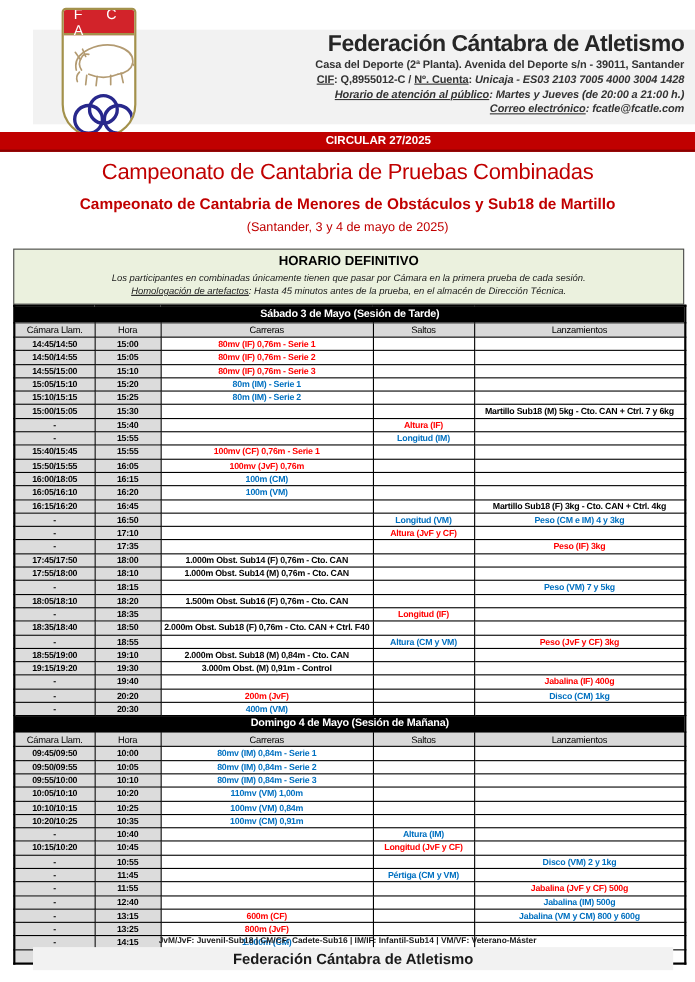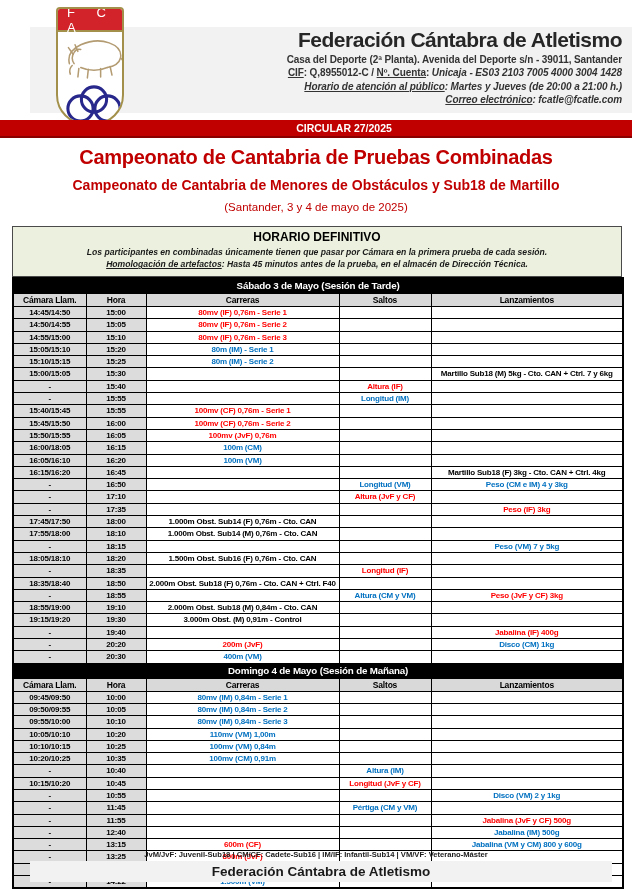--- a/index.html
+++ b/index.html
@@ -19,38 +19,38 @@
   .org-name{font-size:21px;font-weight:bold;color:#262626;letter-spacing:-0.5px;line-height:1.1;}
   .hdr-line{font-size:10px;font-weight:bold;color:#333;margin-top:2.5px;letter-spacing:-0.1px;}
   .hdr-line .u{text-decoration:underline;}
   .hdr-line .i{font-style:italic;}
   
   .circular{position:absolute;left:0;top:120px;width:632px;height:16px;background:var(--accent,#c00000);
     border-bottom:2px solid #8a0000;color:#fff;font-weight:bold;font-size:10.5px;
     display:flex;align-items:center;justify-content:center;z-index:4;padding-left:28px;}
   
   .title-main{position:absolute;top:146px;left:0;width:632px;text-align:center;
-    color:var(--accent,#c00000);font-size:20px;font-weight:bold;letter-spacing:-0.3px;}
+    color:var(--accent,#c00000);font-size:20px;font-weight:normal;letter-spacing:-0.3px;}
   .title-sub{position:absolute;top:177px;left:0;width:632px;text-align:center;
     color:var(--accent,#c00000);font-size:14px;font-weight:bold;}
   .title-date{position:absolute;top:201px;left:0;width:632px;text-align:center;
     color:var(--accent,#c00000);font-size:11.5px;}
   
   .notice{position:absolute;top:226px;left:12px;width:610px;height:51px;background:#ebf1de;
     border:1px solid #4a4a4a;box-sizing:border-box;text-align:center;}
   .notice-title{font-size:12px;font-weight:bold;margin-top:3px;}
-  .notice-line{font-size:8.6px;font-style:italic;font-weight:bold;color:#1a1a1a;margin-top:2.5px;}
+  .notice-line{font-size:8.6px;font-style:italic;font-weight:normal;color:#1a1a1a;margin-top:2.5px;}
   .notice-line .u{text-decoration:underline;}
   
   table.schedule{position:absolute;top:277px;left:12px;width:610px;border-collapse:collapse;
     table-layout:fixed;border:2px solid #000;}
   table.schedule td,table.schedule th{border:1px solid #000;padding:0;text-align:center;
     white-space:nowrap;overflow:hidden;letter-spacing:-0.2px;}
   tr.session td{background:#000;color:#fff;font-weight:bold;font-size:9.8px;height:14px;line-height:14px;margin-left:16px;}
-  tr.cols th{background:#d9d9d9;font-size:8.5px;font-weight:bold;height:12px;line-height:12px;}
+  tr.cols th{background:#d9d9d9;font-size:8.5px;font-weight:normal;height:12px;line-height:12px;}
   tr.evt td{height:11.3px;line-height:11.3px;font-size:8px;font-weight:bold;}
   tr.evt td.meta{background:#dcdcdc;color:#000;}
   td.c-red{color:var(--red,#ff0000);}
   td.c-blue{color:var(--blue,#0070c0);}
   td.c-black{color:#000;}
   
   .legend{position:absolute;top:850px;left:0;width:632px;text-align:center;
     font-size:7.6px;font-weight:bold;color:#1a1a1a;}
   .footer-bar{position:absolute;top:861px;left:30px;width:582px;height:21px;background:#f2f2f2;
     display:flex;align-items:center;justify-content:center;font-size:13.5px;font-weight:bold;color:#1a1a1a;}
@@ -182,27 +182,20 @@
         <td></td>
       </tr>
       <tr class="evt">
         <td class="meta">15:40/15:45</td>
         <td class="meta">15:55</td>
         <td class="c-red">100mv (CF) 0,76m - Serie 1</td>
         <td></td>
         <td></td>
       </tr>
       <tr class="evt">
-        <td class="meta">15:45/15:50</td>
-        <td class="meta">16:00</td>
-        <td class="c-red">100mv (CF) 0,76m - Serie 2</td>
-        <td></td>
-        <td></td>
-      </tr>
-      <tr class="evt">
         <td class="meta">15:50/15:55</td>
         <td class="meta">16:05</td>
         <td class="c-red">100mv (JvF) 0,76m</td>
         <td></td>
         <td></td>
       </tr>
       <tr class="evt">
         <td class="meta">16:00/18:05</td>
         <td class="meta">16:15</td>
         <td class="c-blue">100m (CM)</td>

